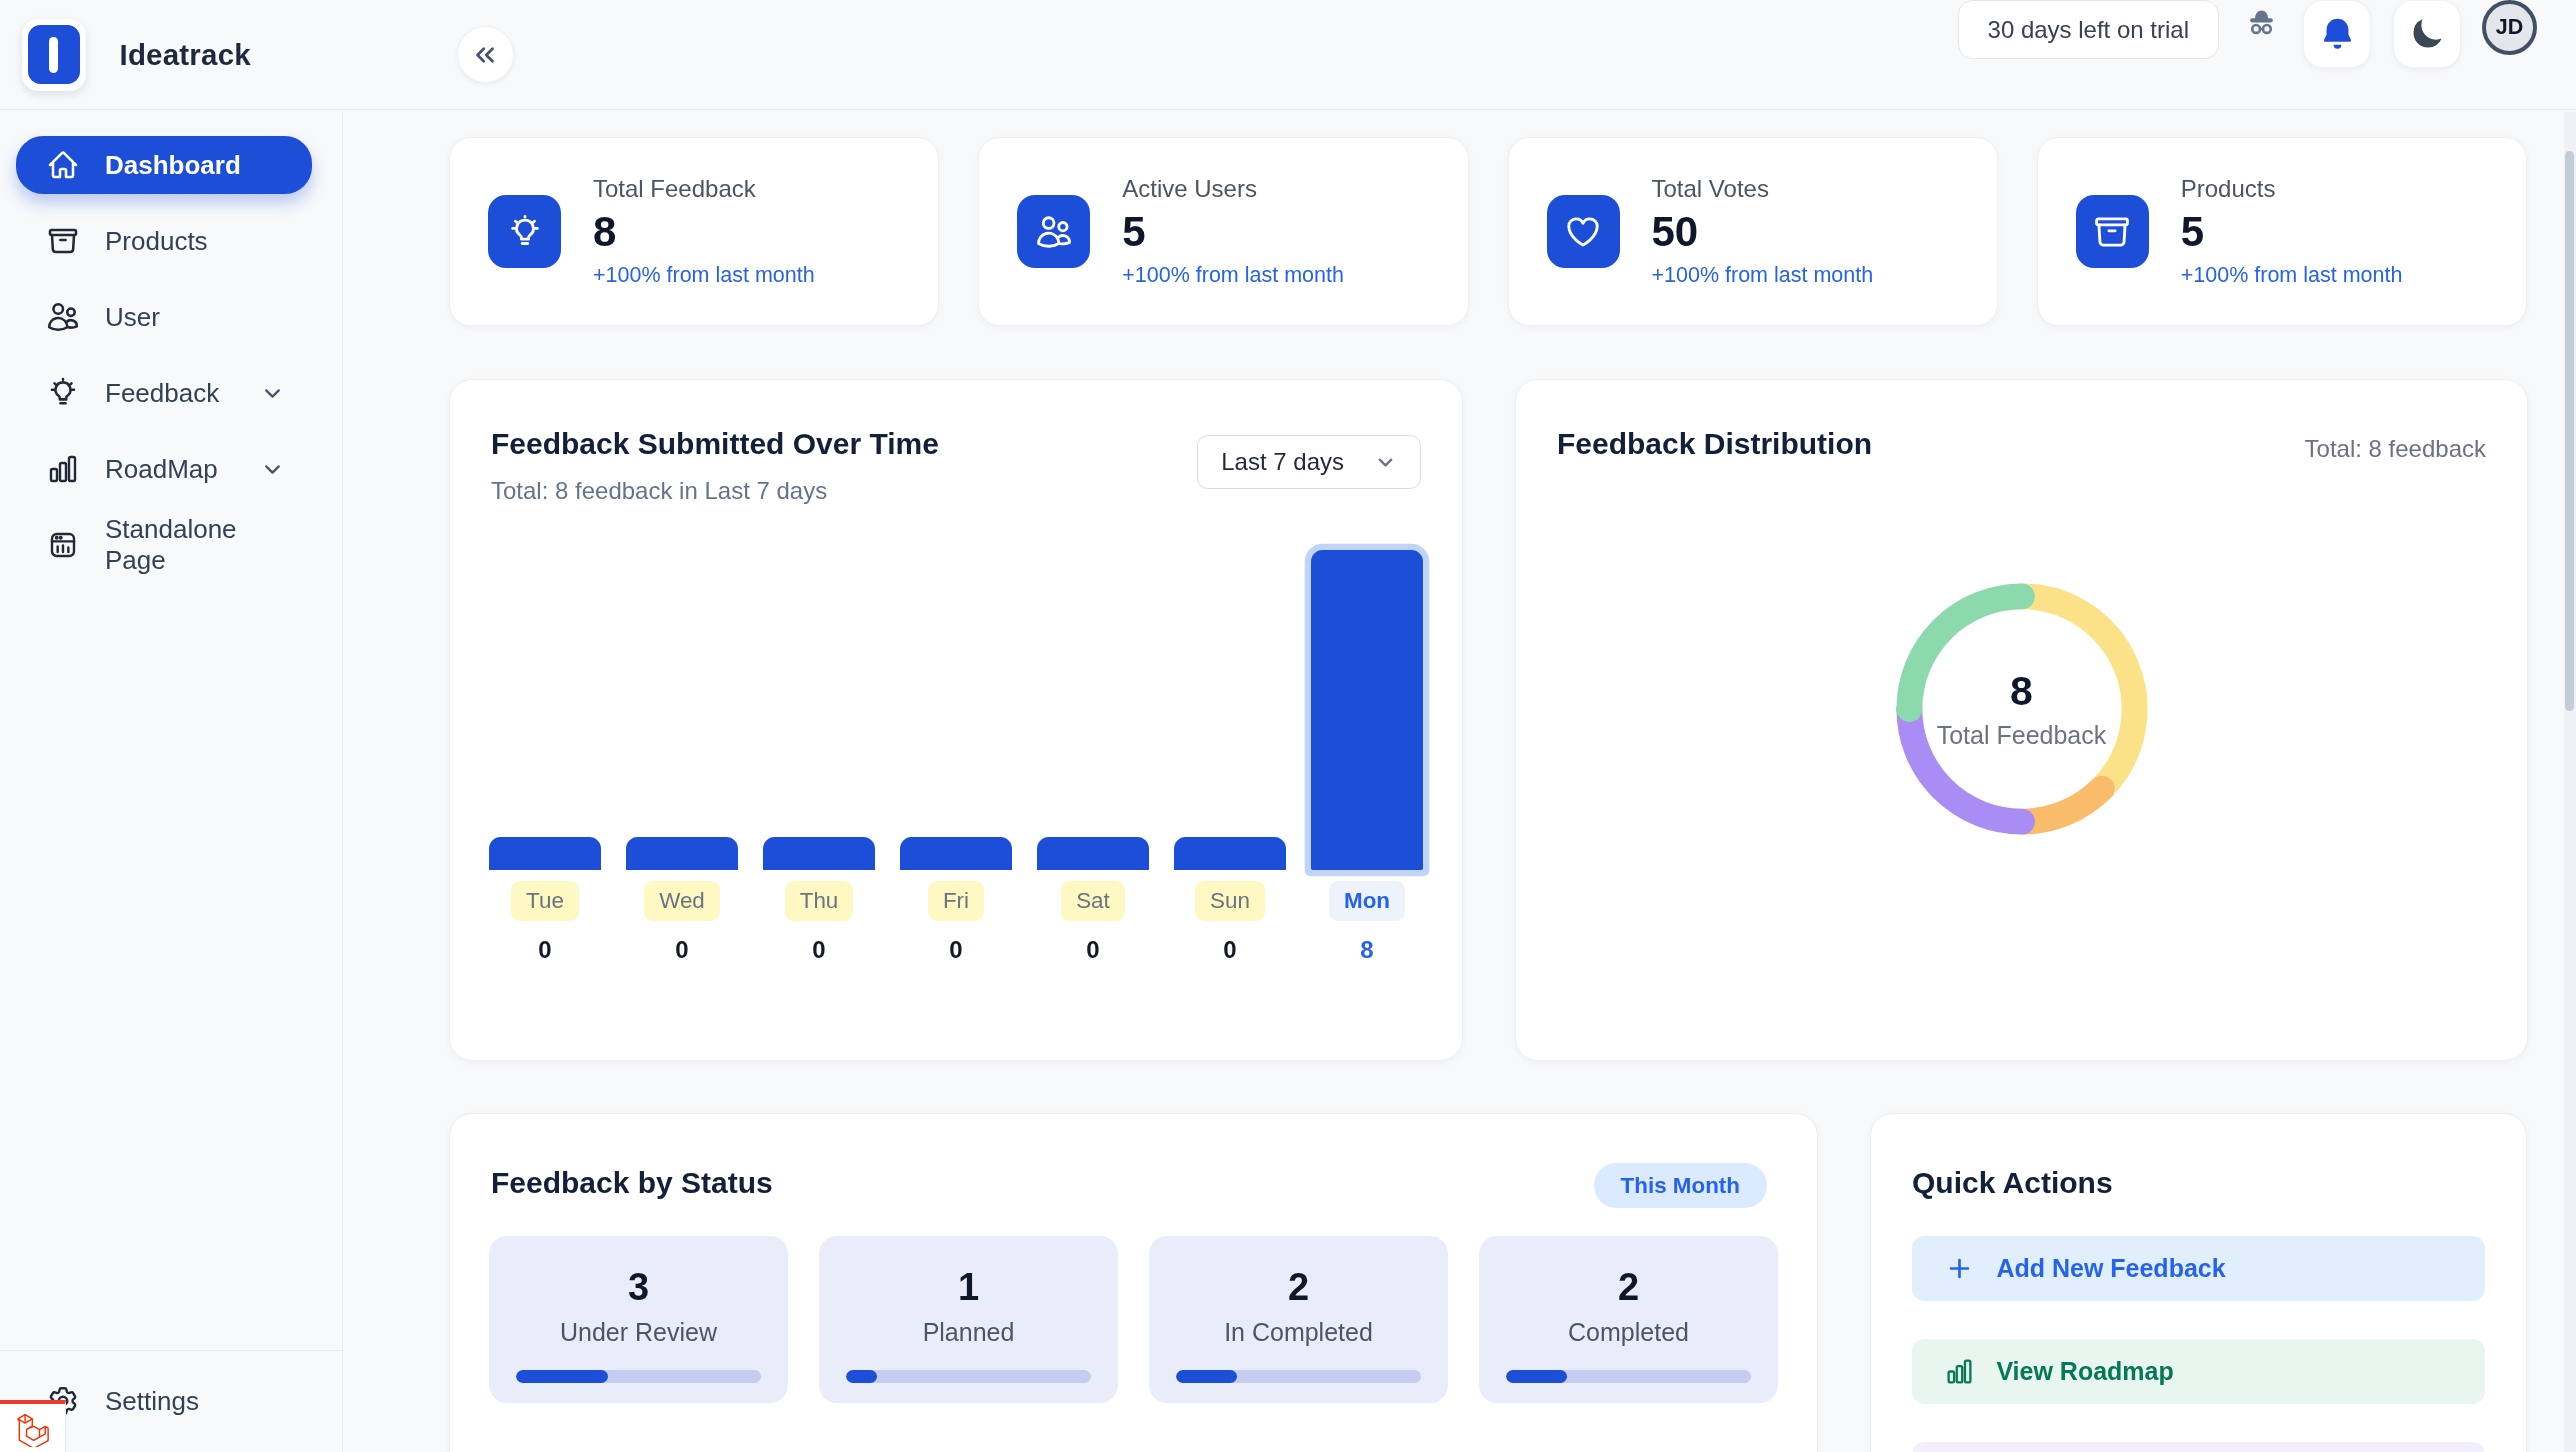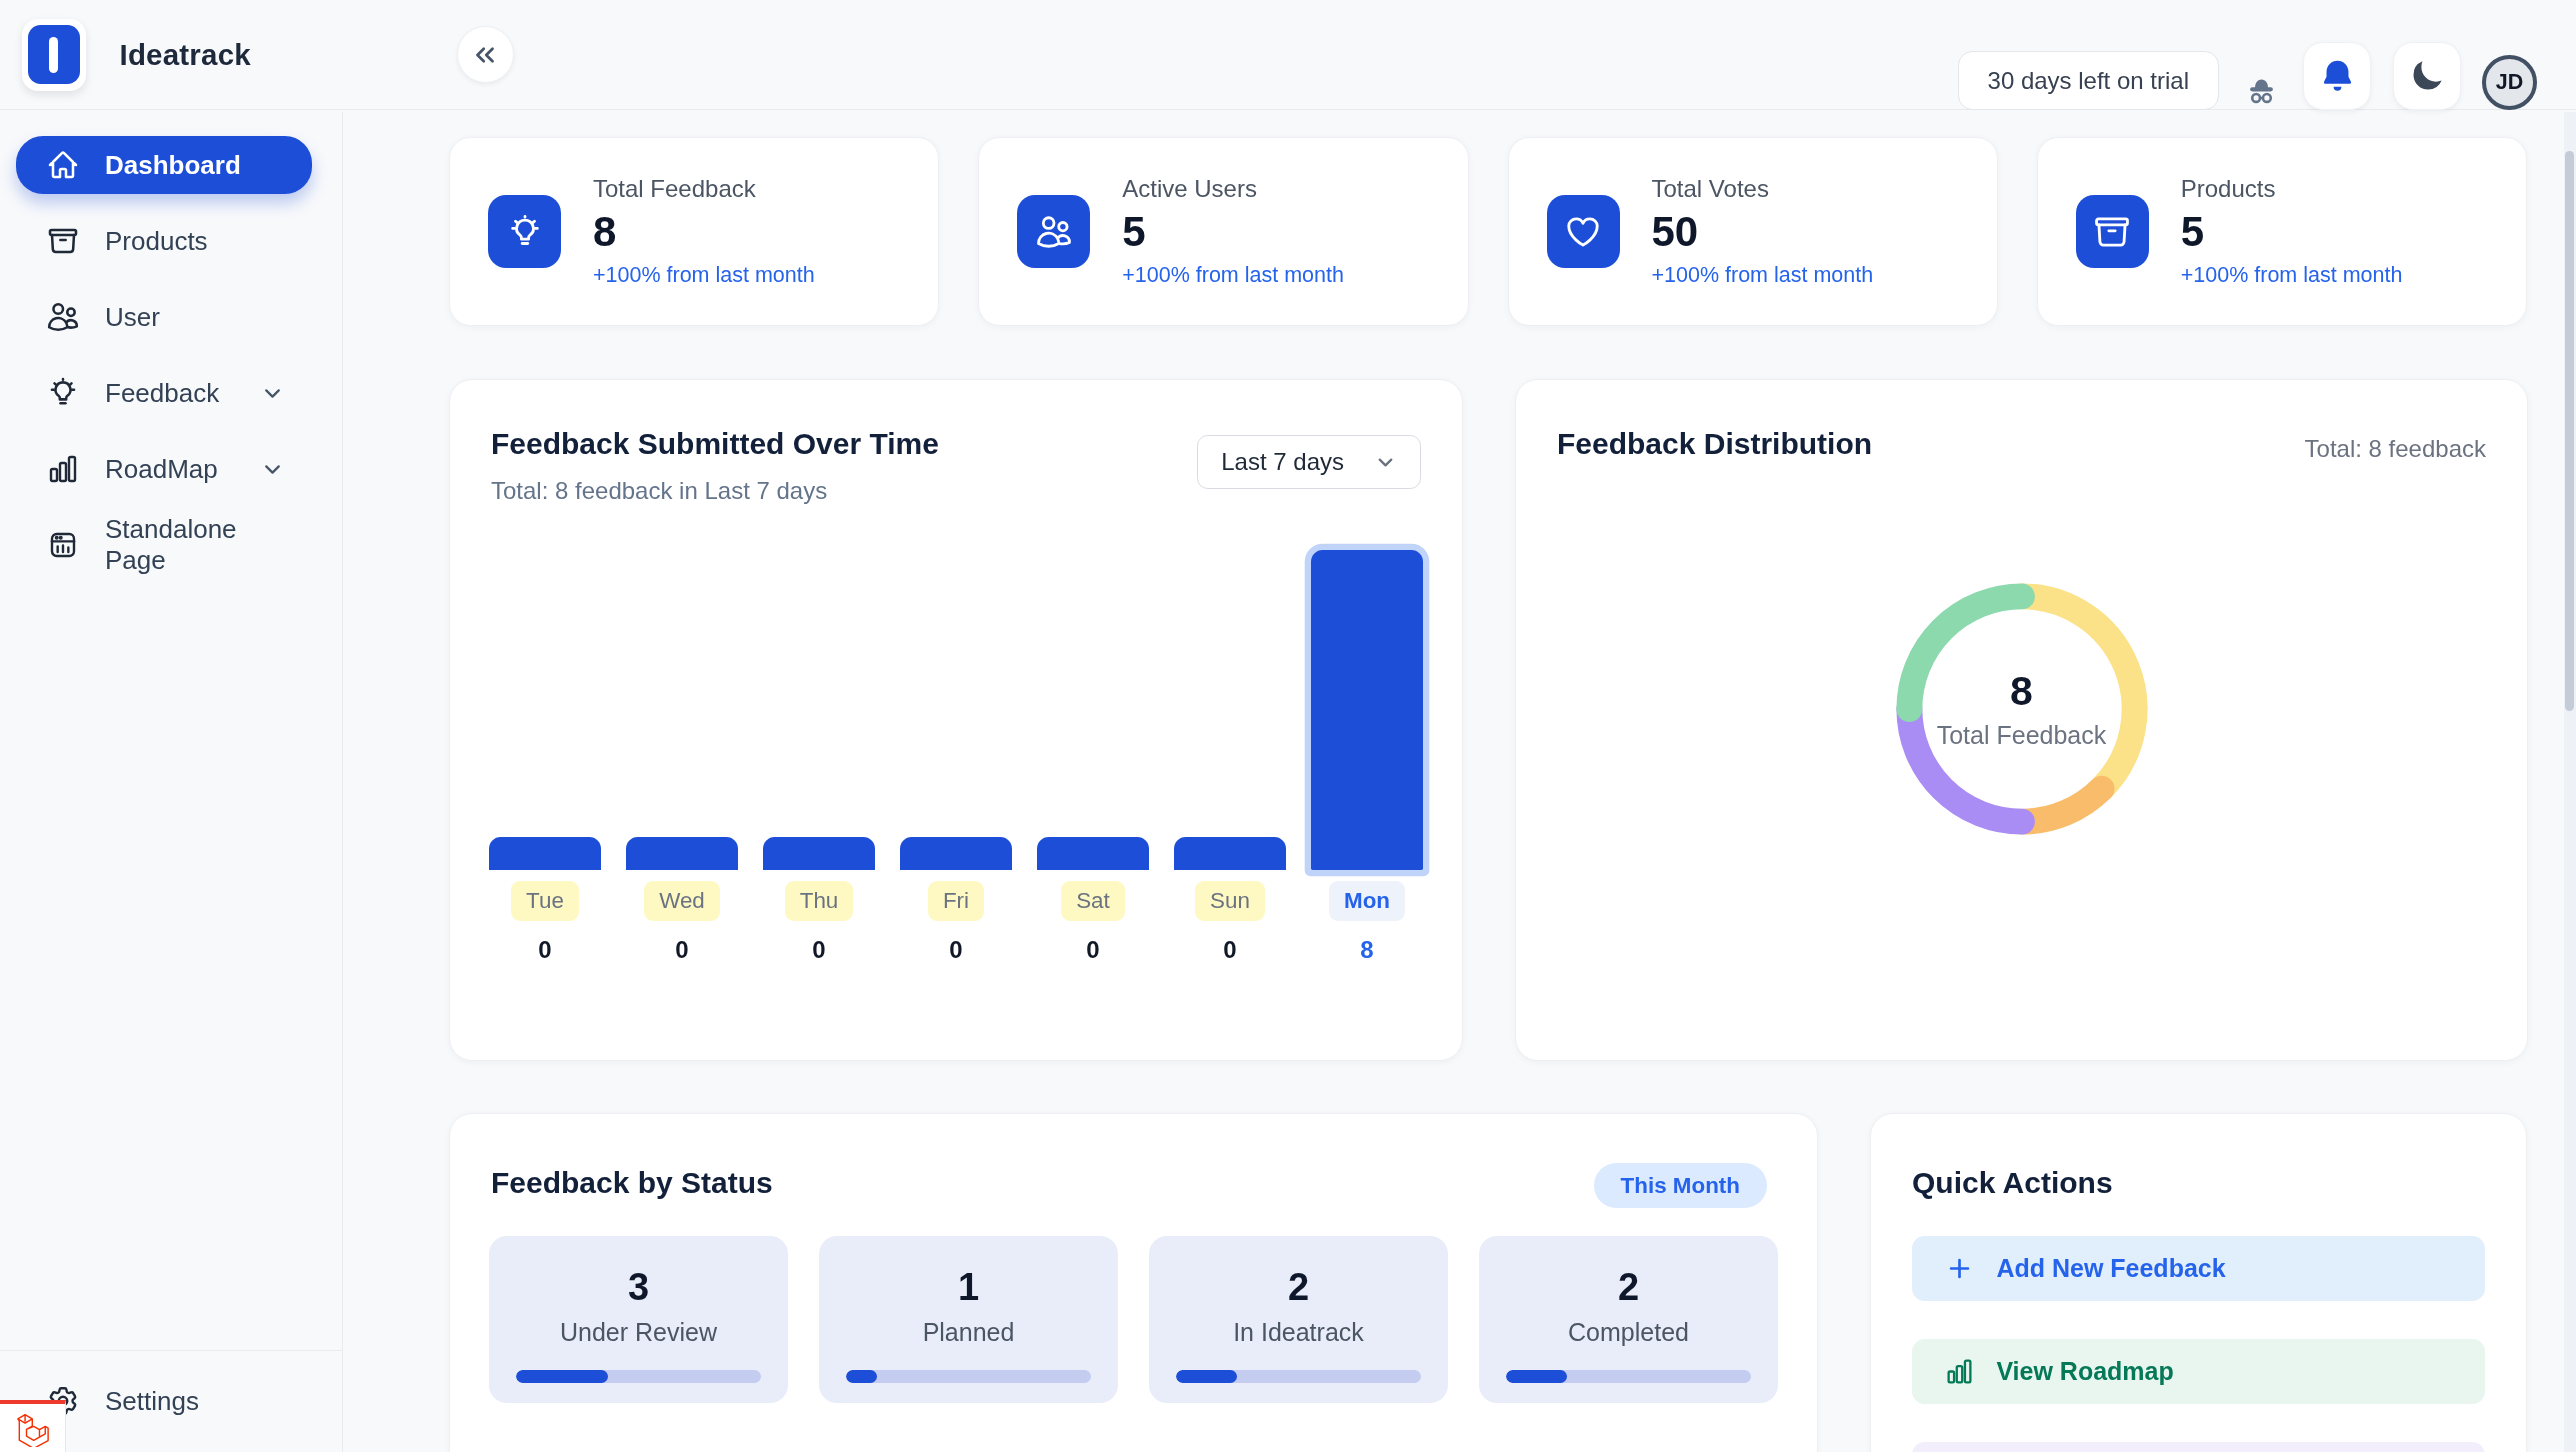--- a/index.html
+++ b/index.html
@@ -28,21 +28,21 @@
     border:1.8px solid #eef0f3; box-shadow:0 1.8px 5.4px rgba(15,23,42,.06);
     display:flex; align-items:center; justify-content:center; cursor:pointer;
   }
   .workspace-pill {
     margin-left:25px; height:64px; min-width:356px; padding:0 30px 0 34px;
     background:#fff; border:2.2px solid #2b5ae8; border-radius:19.7px;
     display:flex; align-items:center; gap:19.7px; cursor:pointer;
   }
   .workspace-pill .ws-name { font-size:26px; font-weight:700; color:#1e293b; margin-right:36px; }
 
-  .header-right { position:absolute; right:39px; top:0; height:110px; display:flex; align-items:flex-end; gap:21.5px; }
+  .header-right { position:absolute; right:39px; top:0; height:110px; display:flex; align-items:flex-start; gap:21.5px; }
   .trial-badge {
     height:59px; padding:0 29px; background:#fff; border:1.8px solid #e3e6ea; border-radius:14.3px;
     display:flex; align-items:center; font-size:24px; font-weight:500; color:#374151;
   }
   .icon-plain { width:41px; height:41px; display:flex; align-items:center; justify-content:center; cursor:pointer; }
   .icon-btn {
     width:68px; height:68px; background:#fff; border:1.8px solid #f0f1f4; border-radius:19.7px;
     box-shadow:0 1.8px 5.4px rgba(15,23,42,.05); display:flex; align-items:center; justify-content:center; cursor:pointer;
   }
   .avatar {
@@ -438,21 +438,21 @@
       </div>
       <div class="status-tile">
         <div class="tile-value">1</div>
         <div class="tile-label">Planned</div>
         <div class="tile-track">
             <div class="tile-fill fill" style="width: 12.5%; background: rgb(29, 78, 216);"></div>
           </div>
       </div>
       <div class="status-tile">
         <div class="tile-value">2</div>
-        <div class="tile-label">In Ideatrack</div>
+        <div class="tile-label">In Completed</div>
         <div class="tile-track">
             <div class="tile-fill fill" style="width: 25%; background: rgb(29, 78, 216);"></div>
           </div>
       </div>
       <div class="status-tile">
         <div class="tile-value">2</div>
         <div class="tile-label">Completed</div>
         <div class="tile-track">
             <div class="tile-fill fill" style="width: 25%; background: rgb(29, 78, 216);"></div>
           </div>

